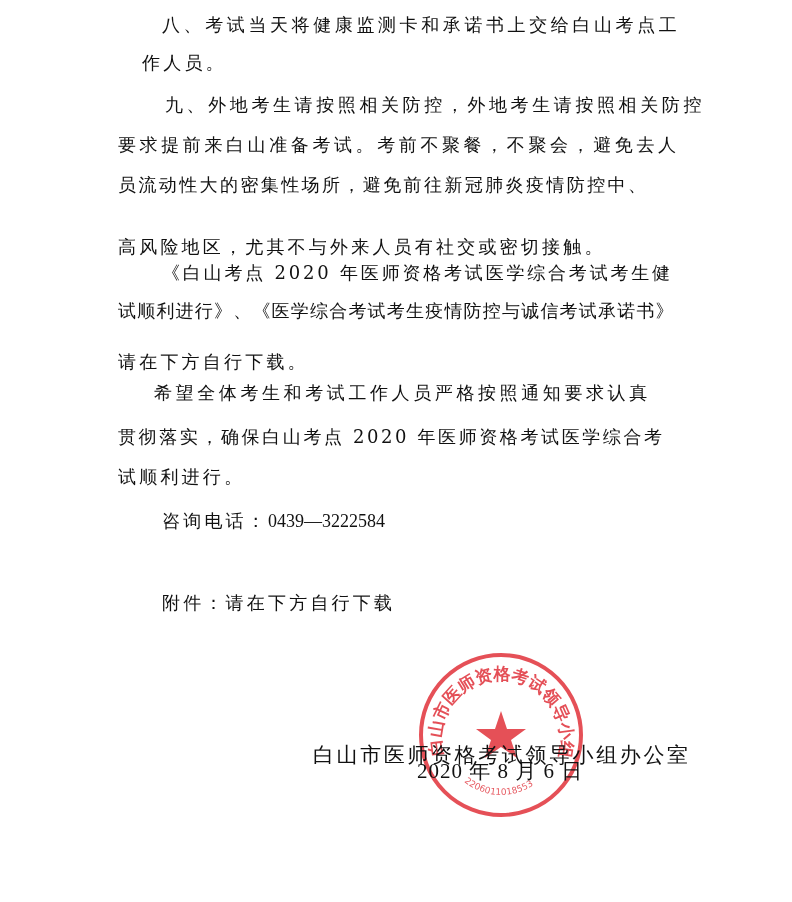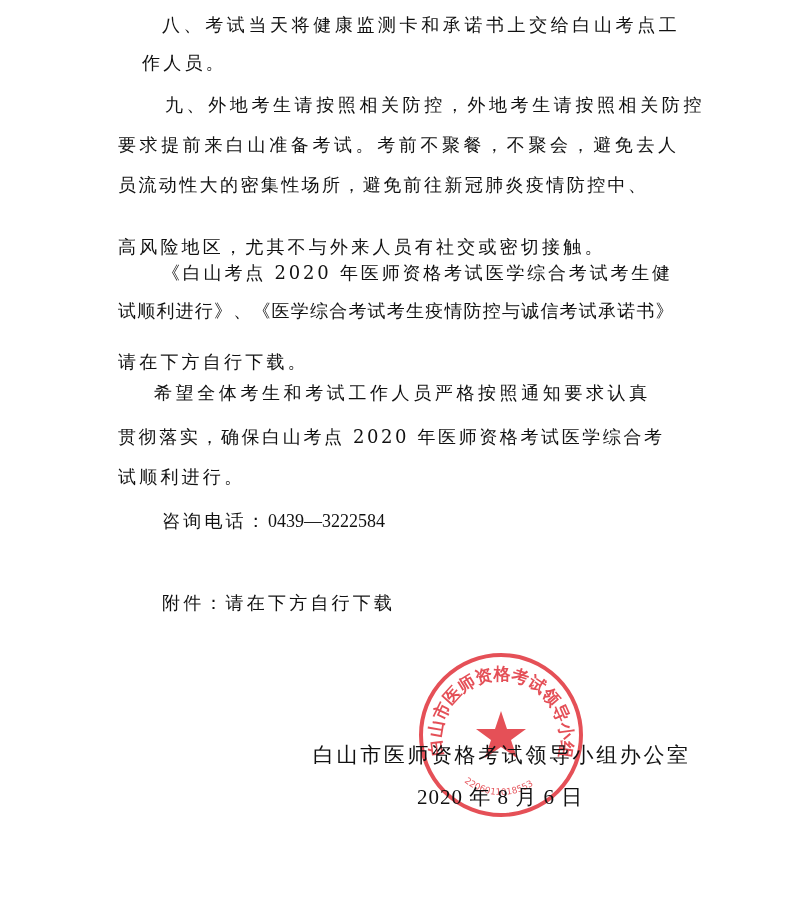--- a/index.html
+++ b/index.html
@@ -9,21 +9,21 @@
     color: #111111;
   }
   .line {
     position: absolute;
     font-size: 18px;
     line-height: 26px;
     white-space: nowrap;
     letter-spacing: 3.2px;
   }
   .line.justify { letter-spacing: 3.6px; }
-  .num { font-family: "Liberation Serif", serif; letter-spacing: 0; margin-top: 26px; }
+  .num { font-family: "Liberation Serif", serif; letter-spacing: 0; }
   .stamp {
     position: absolute;
     left: 417px; top: 651px;
     width: 168px; height: 168px;
   }
   .sig { position: absolute; font-size: 21px; line-height: 26px; white-space: nowrap; letter-spacing: 2.6px; }
 </style>
 </head>
 <body>
 

